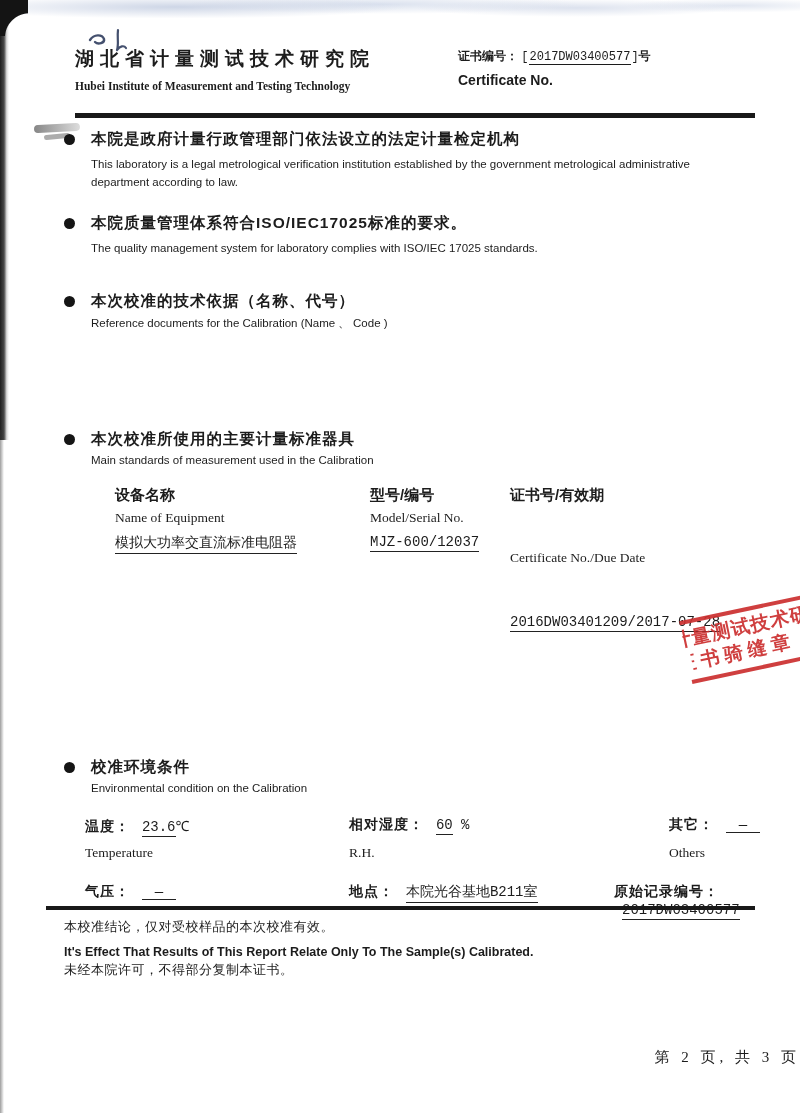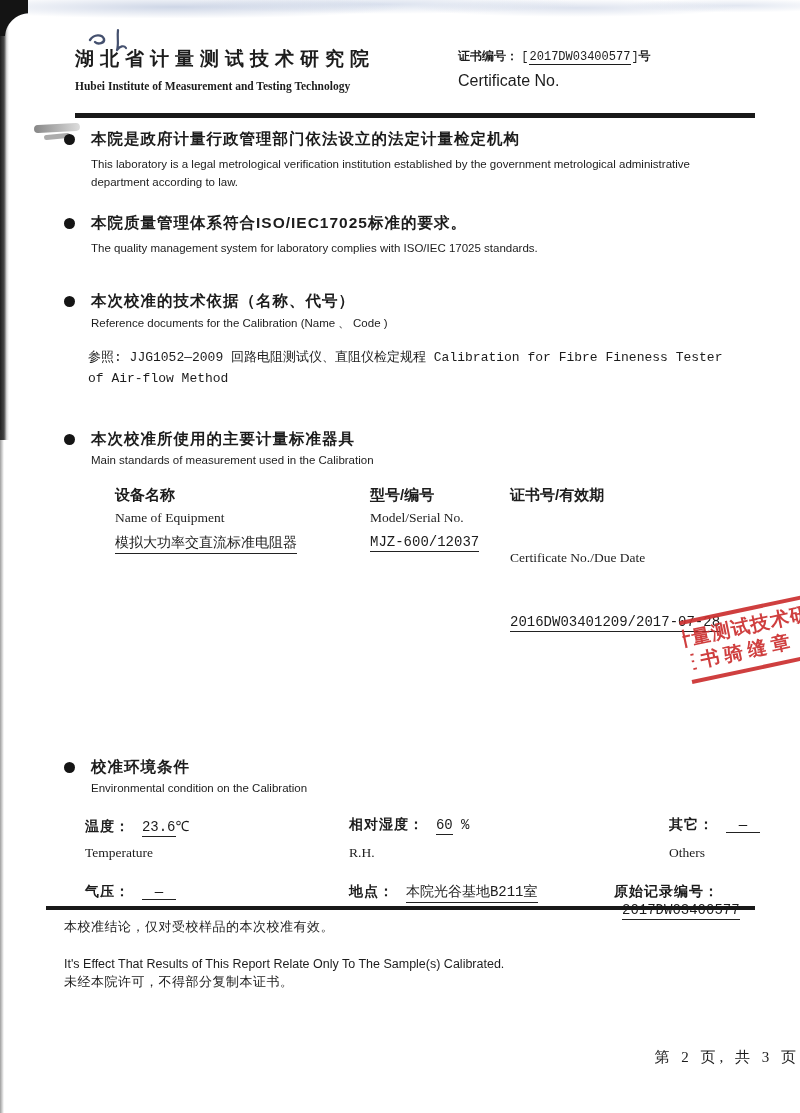--- a/index.html
+++ b/index.html
@@ -29,21 +29,21 @@
   .pen-mark{position:absolute;left:84px;top:24px;}
   
   .header{position:absolute;top:46px;left:75px;right:42px;display:flex;justify-content:space-between;}
   .inst-cn{font-size:19px;font-weight:bold;letter-spacing:6px;white-space:nowrap;}
   .inst-en{font-family:"Liberation Serif","DejaVu Serif",serif;font-size:11.5px;font-weight:bold;margin-top:8px;}
   .cert-block{text-align:left;min-width:300px;padding-top:2px;}
   .cert-line{font-size:12px;font-weight:bold;white-space:nowrap;}
   .cert-no{font-family:"Liberation Mono","DejaVu Sans Mono",monospace;font-weight:normal;
     border-bottom:1.5px solid #1c1c1c;padding:0 1px;}
   .cert-bracket{font-weight:normal;font-family:"Liberation Mono","DejaVu Sans Mono",monospace;}
-  .cert-en{font-size:16px;font-weight:normal;margin-top:7px;}
+  .cert-en{font-size:14px;font-weight:bold;margin-top:7px;}
   .rule{position:absolute;background:#191919;}
   .rule1{top:113px;left:75px;width:680px;height:5px;}
   .rule2{top:906px;left:46px;width:709px;height:4px;}
   
   .section{position:absolute;left:64px;right:40px;}
   .b-row{display:flex;align-items:flex-start;}
   .dot{width:11px;height:11px;border-radius:50%;background:#151515;margin:5px 16px 0 0;flex:0 0 auto;}
   .h-cn{font-size:15.5px;font-weight:bold;letter-spacing:1px;}
   .desc-en{font-size:11.5px;line-height:1.55;margin:6px 4px 0 27px;max-width:660px;}
   .sub-en{font-size:11.5px;margin:4px 0 0 27px;}
@@ -75,21 +75,21 @@
   .env-c3{flex:1;}
   .pad55{padding-left:55px;}
   .pad50{padding-left:50px;}
   .env-label{font-weight:bold;letter-spacing:1px;}
   .env-val{font-family:"Liberation Mono","DejaVu Sans Mono",monospace;margin-left:8px;}
   .blank{display:inline-block;min-width:34px;text-align:center;border-bottom:1.5px solid #222;
     line-height:.9;margin-left:8px;font-family:"Liberation Mono","DejaVu Sans Mono",monospace;}
   
   .notes{position:absolute;top:918px;left:64px;right:60px;}
   .note-cn{font-size:13px;letter-spacing:.5px;line-height:1.4;}
-  .note-en{font-size:12.5px;line-height:1.35;margin-top:20px;}
+  .note-en{font-size:12.5px;line-height:1.35;margin-top:8px;font-weight:bold;}
   .page-num{position:absolute;top:1048px;left:0;right:0;text-align:right;
     font-family:"Liberation Serif","DejaVu Serif",serif;font-size:15px;letter-spacing:4px;}
   
   .sec1{top:129px;}  .sec2{top:213px;}  .sec3{top:291px;}  .sec4{top:429px;}  .sec5{top:757px;}
 </style>
 </head>
 <body>
 
 <div class="page">
 
@@ -135,24 +135,20 @@
     </div>
     <div class="desc-en">The quality management system for laboratory complies with ISO/IEC 17025 standards.</div>
   </div>
 
   <div class="section sec3">
     <div class="b-row">
       <span class="dot"></span>
       <span class="h-cn">本次校准的技术依据（名称、代号）</span>
     </div>
     <div class="sub-en">Reference documents for the Calibration (Name 、 Code )</div>
-    <div class="ref-body">
-      <div>参照: JJG1052—2009 回路电阻测试仪、直阻仪检定规程    Calibration for Fibre Fineness Tester</div>
-      <div>of Air-flow Method</div>
-    </div>
   </div>
 
   <div class="section sec4">
     <div class="b-row">
       <span class="dot"></span>
       <span class="h-cn">本次校准所使用的主要计量标准器具</span>
     </div>
     <div class="sub-en">Main standards of measurement used in the Calibration</div>
     <div class="std-table">
       <div class="std-col c1">

